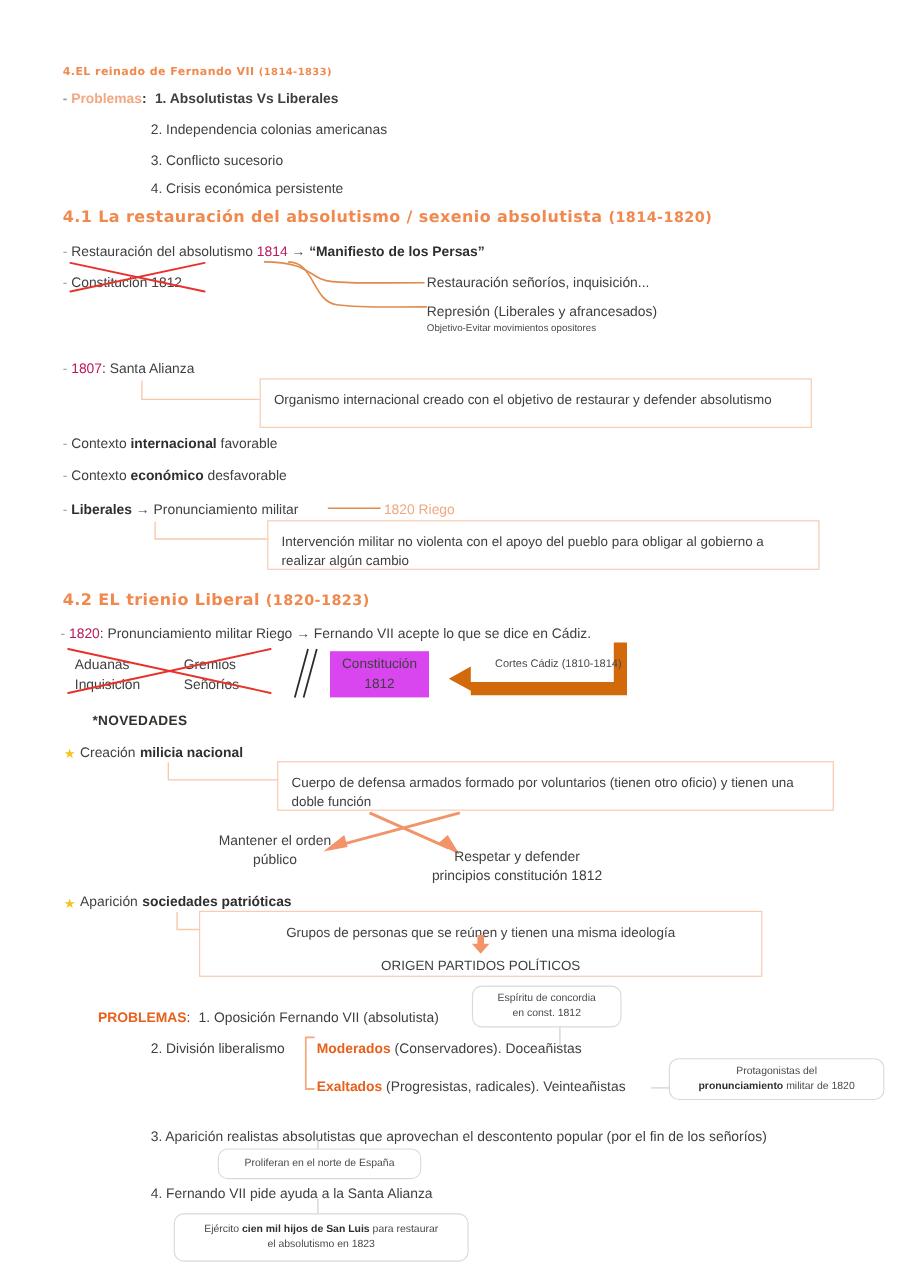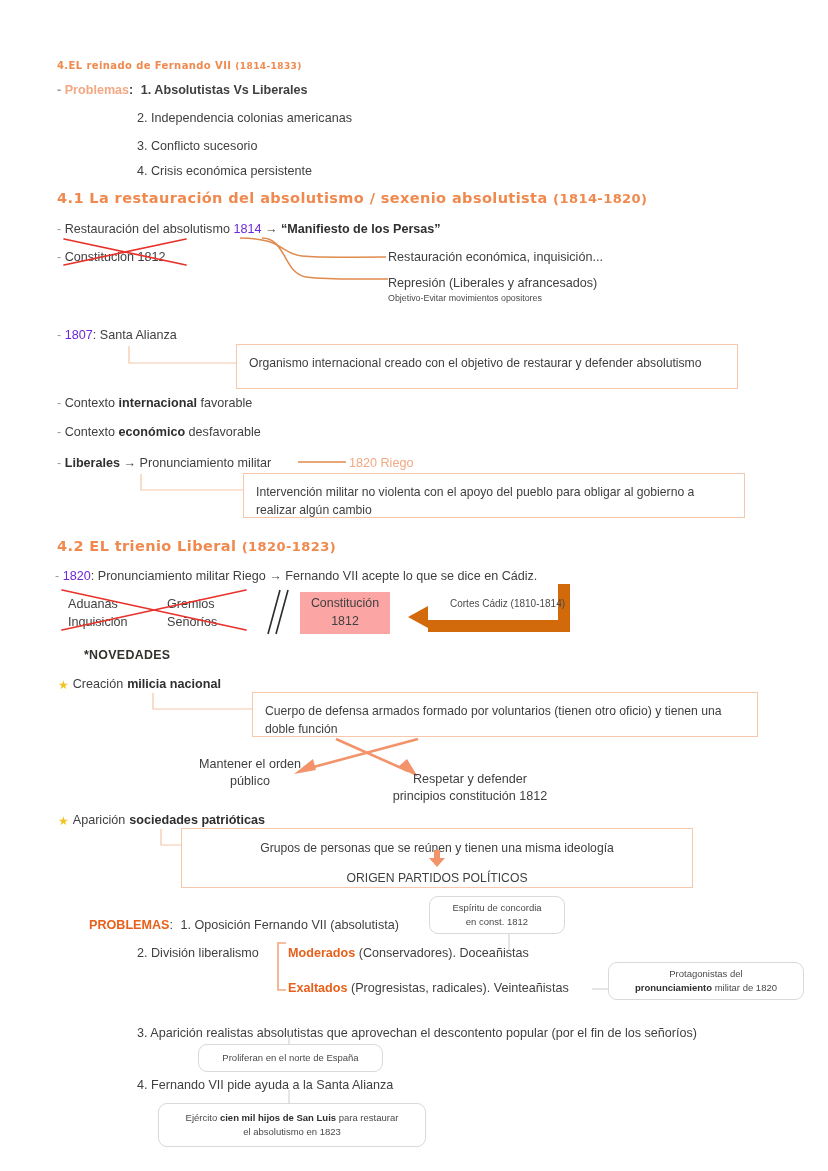--- a/index.html
+++ b/index.html
@@ -20,38 +20,38 @@
   .sec-head .yr{font-size:.90em;}
   .h-main{font-size:10px;}
   .h-sub{font-size:14.5px;}
 
   
   .txt{font-size:12.6px;color:#3f3f3f;white-space:nowrap;line-height:1.35;}
   .sm{font-size:10px;color:#4a4a4a;}
   .xsm{font-size:8.9px;color:#4a4a4a;}
   .b{font-weight:bold;color:#2f2f2f;}
   .dash{color:#9b9b9b;}
-  .orange{color:#6d28d9;}
+  .orange{color:#be185d;}
   .orange-lt{color:#F2A882;}
   .redlbl{color:#E8601C;font-weight:bold;}
   .novedades{font-weight:bold;font-size:12.4px;color:#33312b;letter-spacing:.3px;}
 
   
   .box{
     box-sizing:border-box;border:1.1px solid #F6C7AA;background:#fff;
     font-size:12.2px;color:#3f3f3f;line-height:1.5;padding:9px 12px;
   }
   .box-gray{
     box-sizing:border-box;border:1.1px solid #D9D9D9;background:#fff;
     border-radius:9px;font-size:9.5px;color:#4a4a4a;line-height:1.45;
     padding:7px 10px;text-align:center;
     display:flex;align-items:center;justify-content:center;
   }
   .const-box{
-    box-sizing:border-box;background:#fca5a5;
+    box-sizing:border-box;background:#d946ef;
     font-size:12.4px;color:#3f3f3f;text-align:center;line-height:1.45;
     display:flex;flex-direction:column;align-items:center;justify-content:center;
   }
   .ctr{text-align:center;}
 
   
   .conn{stroke:#F6C7AA;stroke-width:1.2;fill:none;}
   .conn-gray{stroke:#D0D0D0;stroke-width:1.1;fill:none;}
   .conn-orange{stroke:#E08A4E;stroke-width:1.5;fill:none;}
   .bracket{stroke:#F3A77C;stroke-width:1.6;fill:none;}
@@ -102,21 +102,21 @@
   <svg class="abs" style="left:62px;top:237px;" width="130" height="32">
     <path class="redx" d="M2,2 L124,28"></path>
     <path class="redx" d="M2,28 L124,2"></path>
   </svg>
 
   <svg class="abs" style="left:240px;top:232px;" width="150" height="60">
     <path class="conn-orange" d="M0,6 C44,6 40,22 62,24 C84,26 100,25 146,25"></path>
     <path class="conn-orange" d="M22,6 C46,6 44,42 66,45 C90,48 108,47 148,47"></path>
   </svg>
 
-  <div class="abs txt" style="left:388px;top:249px;">Restauración económica, inquisición...</div>
+  <div class="abs txt" style="left:388px;top:249px;">Restauración señoríos, inquisición...</div>
   <div class="abs txt" style="left:388px;top:275px;">Represión (Liberales y afrancesados)</div>
   <div class="abs xsm" style="left:388px;top:293px;">Objetivo-Evitar movimientos opositores</div>
 
   <div class="abs txt" style="left:57px;top:327px;">
     <span class="dash">-</span>
     <span class="orange">1807</span><span>:</span>
     <span>Santa Alianza</span>
   </div>
   <svg class="abs" style="left:128px;top:345px;" width="110" height="30">
     <path class="conn" d="M1,1 L1,18 L110,18"></path>

